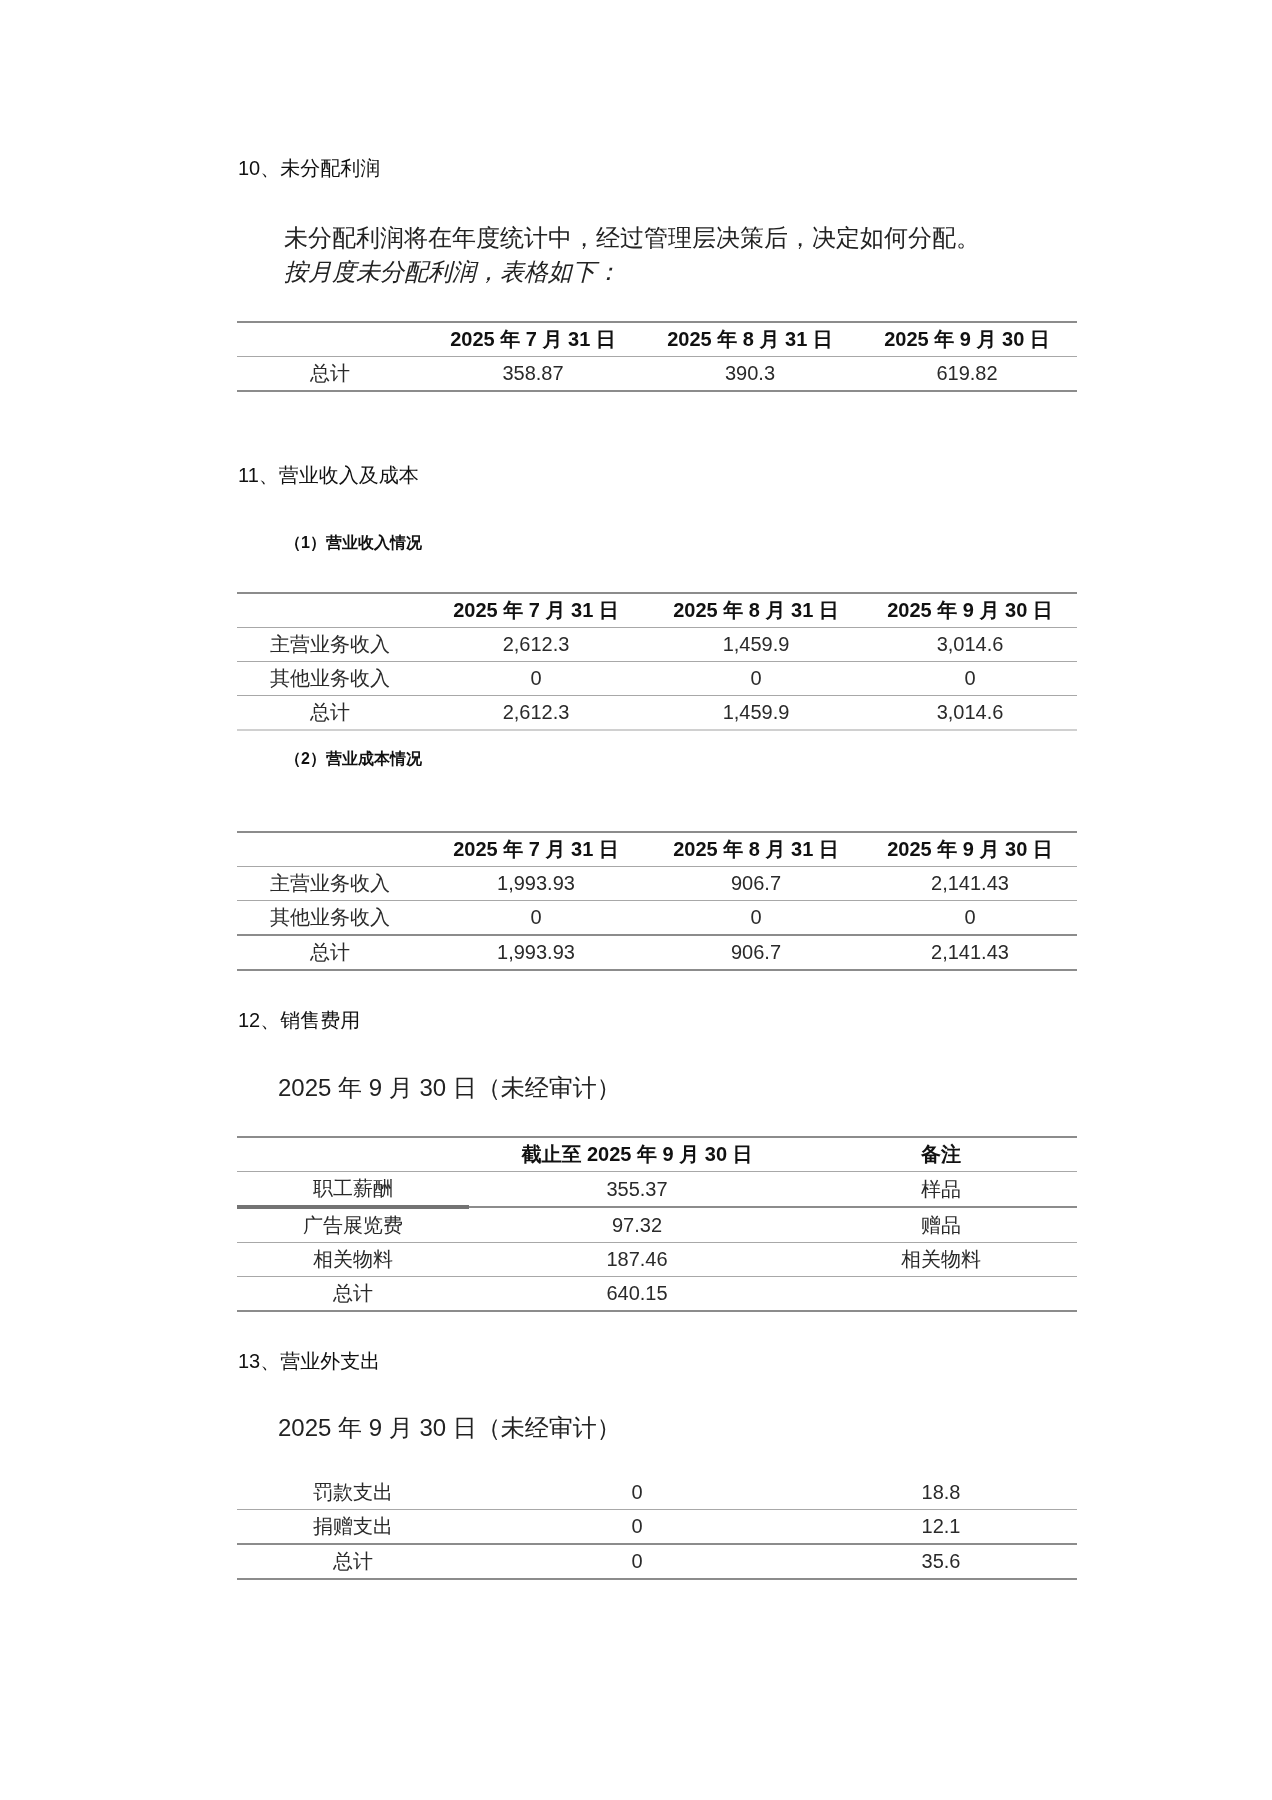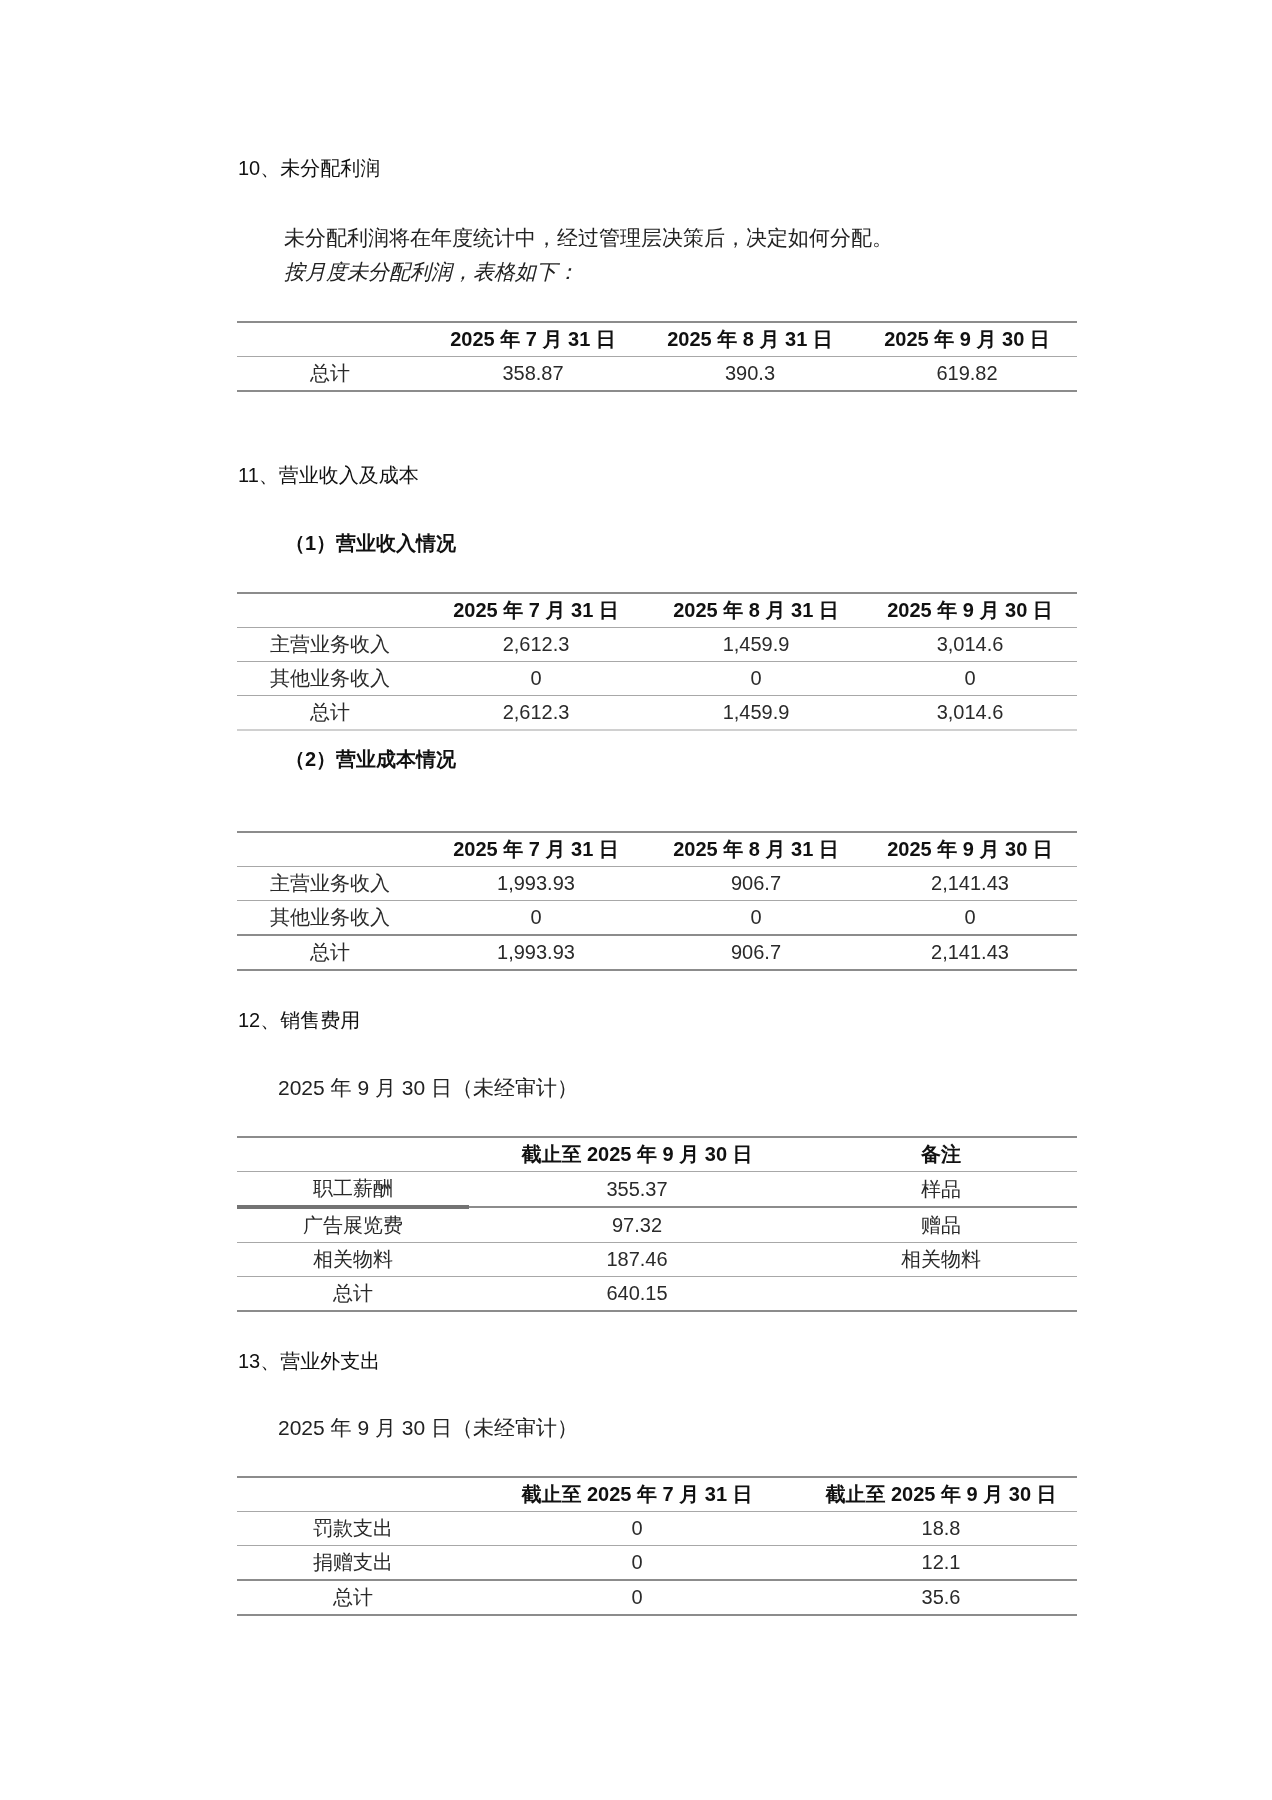--- a/index.html
+++ b/index.html
@@ -2,22 +2,22 @@
 <html><head>
 <meta charset="utf-8">
 <style>
   html, body { margin: 0; padding: 0; background: #ffffff; }
   body {
     width: 1272px; height: 1800px; position: relative; overflow: hidden;
     font-family: "Liberation Sans", "DejaVu Sans", sans-serif; color: #111;
   }
   .abs { position: absolute; white-space: nowrap; }
   .h1 { font-size: 20px; font-weight: normal; color: #111; line-height: 24px; }
-  .h2 { font-size: 20px; font-weight: bold; color: #111; line-height: 24px; }
-  .p  { font-size: 21px; color: #222; line-height: 34px; }
+  .h2 { font-size: 16px; font-weight: bold; color: #111; line-height: 24px; }
+  .p  { font-size: 24px; color: #222; line-height: 34px; }
   .tbl {
     position: absolute; left: 237px; width: 840px;
     border-collapse: collapse; table-layout: fixed;
   }
   .tbl td, .tbl th {
     height: 33px; padding: 0; text-align: center; vertical-align: middle;
     font-size: 20px; color: #2a2a2a; border-bottom: 1px solid #a8a8a8;
     white-space: nowrap;
   }
   .tbl tr:first-child th { border-top: 2px solid #8c8c8c; }
@@ -170,25 +170,20 @@
 <div class="abs h1" style="left:238px; top:1349px;">13、营业外支出</div>
 <div class="abs p" style="left:278px; top:1411px;">2025 年 9 月 30 日（未经审计）</div>
 
 <table class="tbl" style="top:1476px;">
   <colgroup>
       <col style="width:232px">
       <col style="width:336px">
       <col style="width:272px">
     </colgroup>
   <tbody>
-      <tr>
-    <th></th>
-    <th>截止至 2025 年 7 月 31 日</th>
-    <th>截止至 2025 年 9 月 30 日</th>
-  </tr>
   <tr>
     <td>罚款支出</td>
     <td>0</td>
     <td>18.8</td>
   </tr>
   <tr>
     <td style="border-bottom:2px solid #8c8c8c;">捐赠支出</td>
     <td style="border-bottom:2px solid #8c8c8c;">0</td>
     <td style="border-bottom:2px solid #8c8c8c;">12.1</td>
   </tr>

